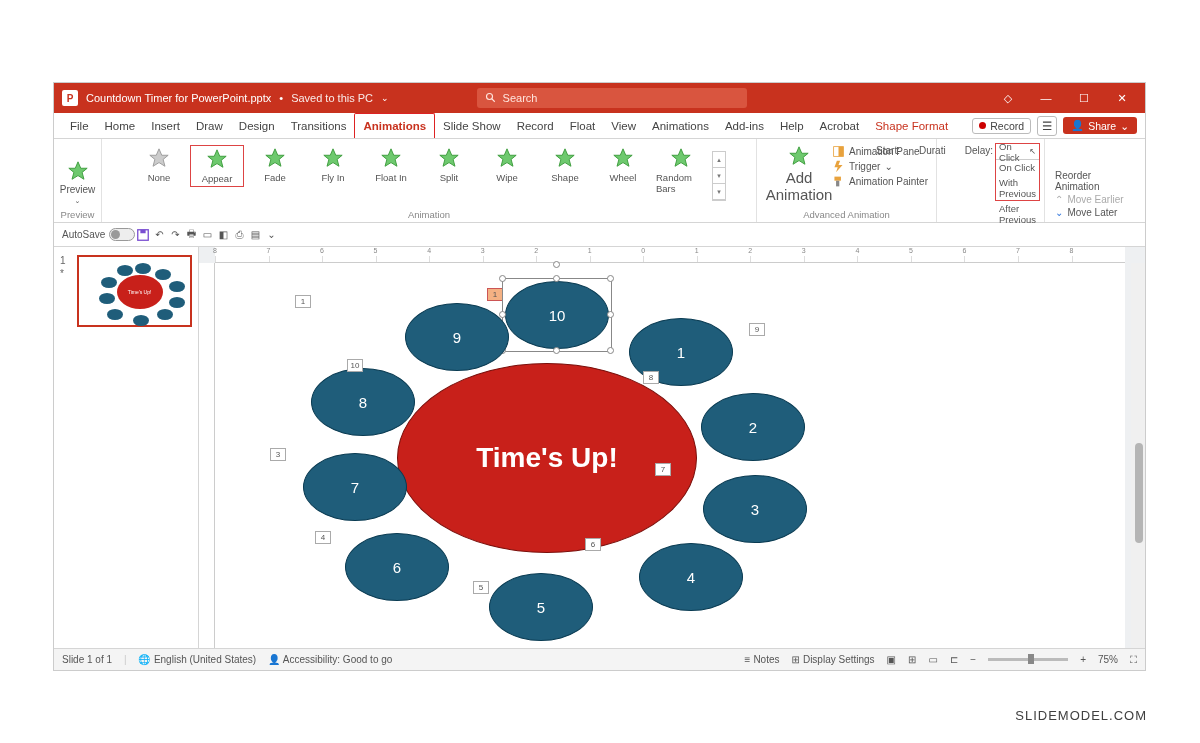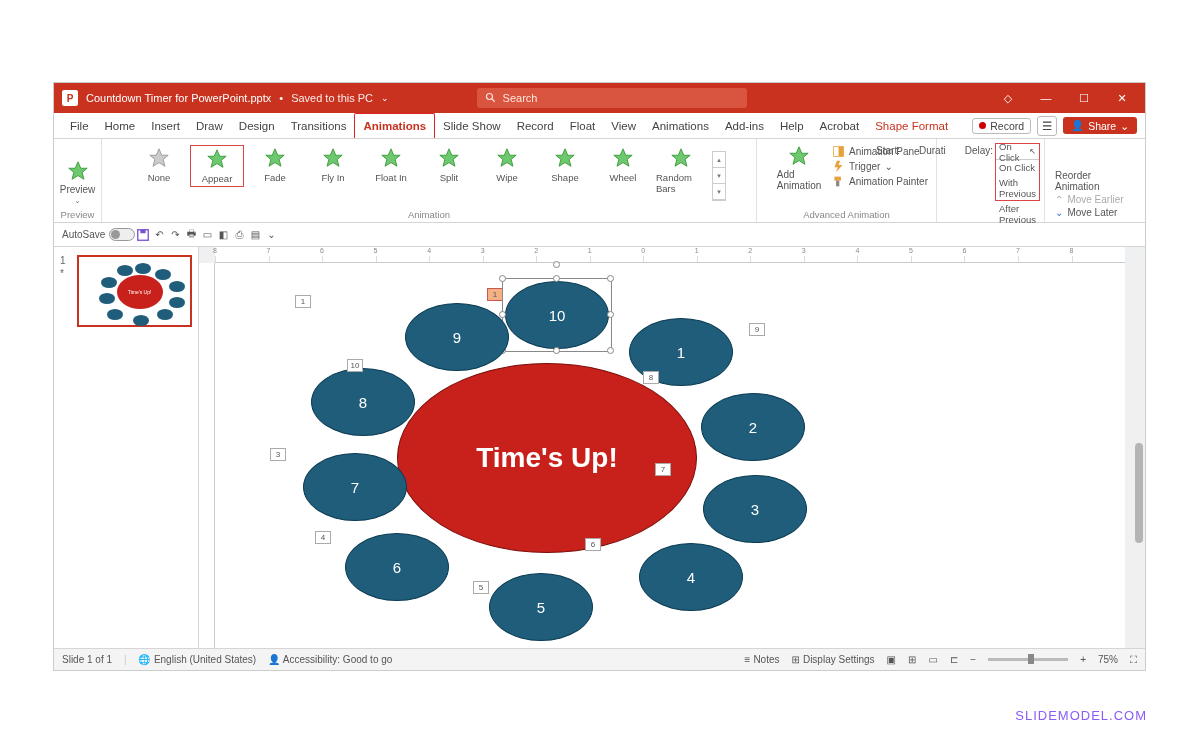--- a/index.html
+++ b/index.html
@@ -61,21 +61,21 @@
 .animtag.sel{background:#f4b183;border-color:#c55}
 .selhandles{position:absolute;border:1px solid #888}
 .selhandles .h{position:absolute;width:7px;height:7px;background:#fff;border:1px solid #888;border-radius:50%}
 .statusbar{height:22px;background:#f4f4f4;border-top:1px solid #d5d5d5;display:flex;align-items:center;font-size:10px;color:#555;padding:0 8px;gap:12px}
 .statusbar .spacer{flex:1}
 .statusbar .sbtn{display:flex;align-items:center;gap:3px;cursor:pointer}
 .zoomslider{width:80px;height:3px;background:#bbb;position:relative}
 .zoomslider::after{content:"";position:absolute;width:6px;height:10px;background:#888;top:-4px;left:50%}
 .scrollbar-v{position:absolute;right:0;top:16px;bottom:0;width:14px;background:#f0f0f0}
 .scrollbar-v .thumb-sb{position:absolute;right:2px;width:8px;top:180px;height:100px;background:#b5b5b5;border-radius:4px}
-.watermark{position:absolute;right:53px;bottom:20px;font-size:13px;color:#8b5cf6;letter-spacing:1px}
+.watermark{position:absolute;right:53px;bottom:20px;font-size:13px;color:#404040;letter-spacing:1px}
 svg.star-g{fill:#6ec96e;stroke:#3a9a3a;stroke-width:1}
 svg.star-gray{fill:#ccc;stroke:#999;stroke-width:1}
 </style>
 </head>
 <body>
 
 <div class="frame">
 
   <div class="titlebar">
     <div class="picon">P</div>
@@ -209,21 +209,21 @@
             <div>▾</div>
           </div>
         </div>
       <div class="lbl">Animation</div>
     </div>
     <div class="rgrp" style="width:180px;flex-direction:row;align-items:flex-start;padding-top:4px">
       <div class="bigbtn" style="width:58px">
         <svg class="star-g" viewBox="0 0 24 24" width="22" height="22">
             <polygon points="12,2 15,9 22,9 16.5,13.5 18.5,21 12,17 5.5,21 7.5,13.5 2,9 9,9"></polygon>
           </svg>
-        <span style="white-space:pre;font-size:10px">Add
+        <span style="white-space:pre;text-align:center;font-size:15px">Add
 Animation</span>
       </div>
       <div class="advcol">
         <div class="row">
             <svg viewBox="0 0 16 16">
               <rect x="2" y="2" width="12" height="12" fill="none" stroke="#e8a23d"></rect>
               <rect x="8" y="2" width="6" height="12" fill="#e8a23d"></rect>
             </svg>
             <span>Animation Pane</span>
           </div>

